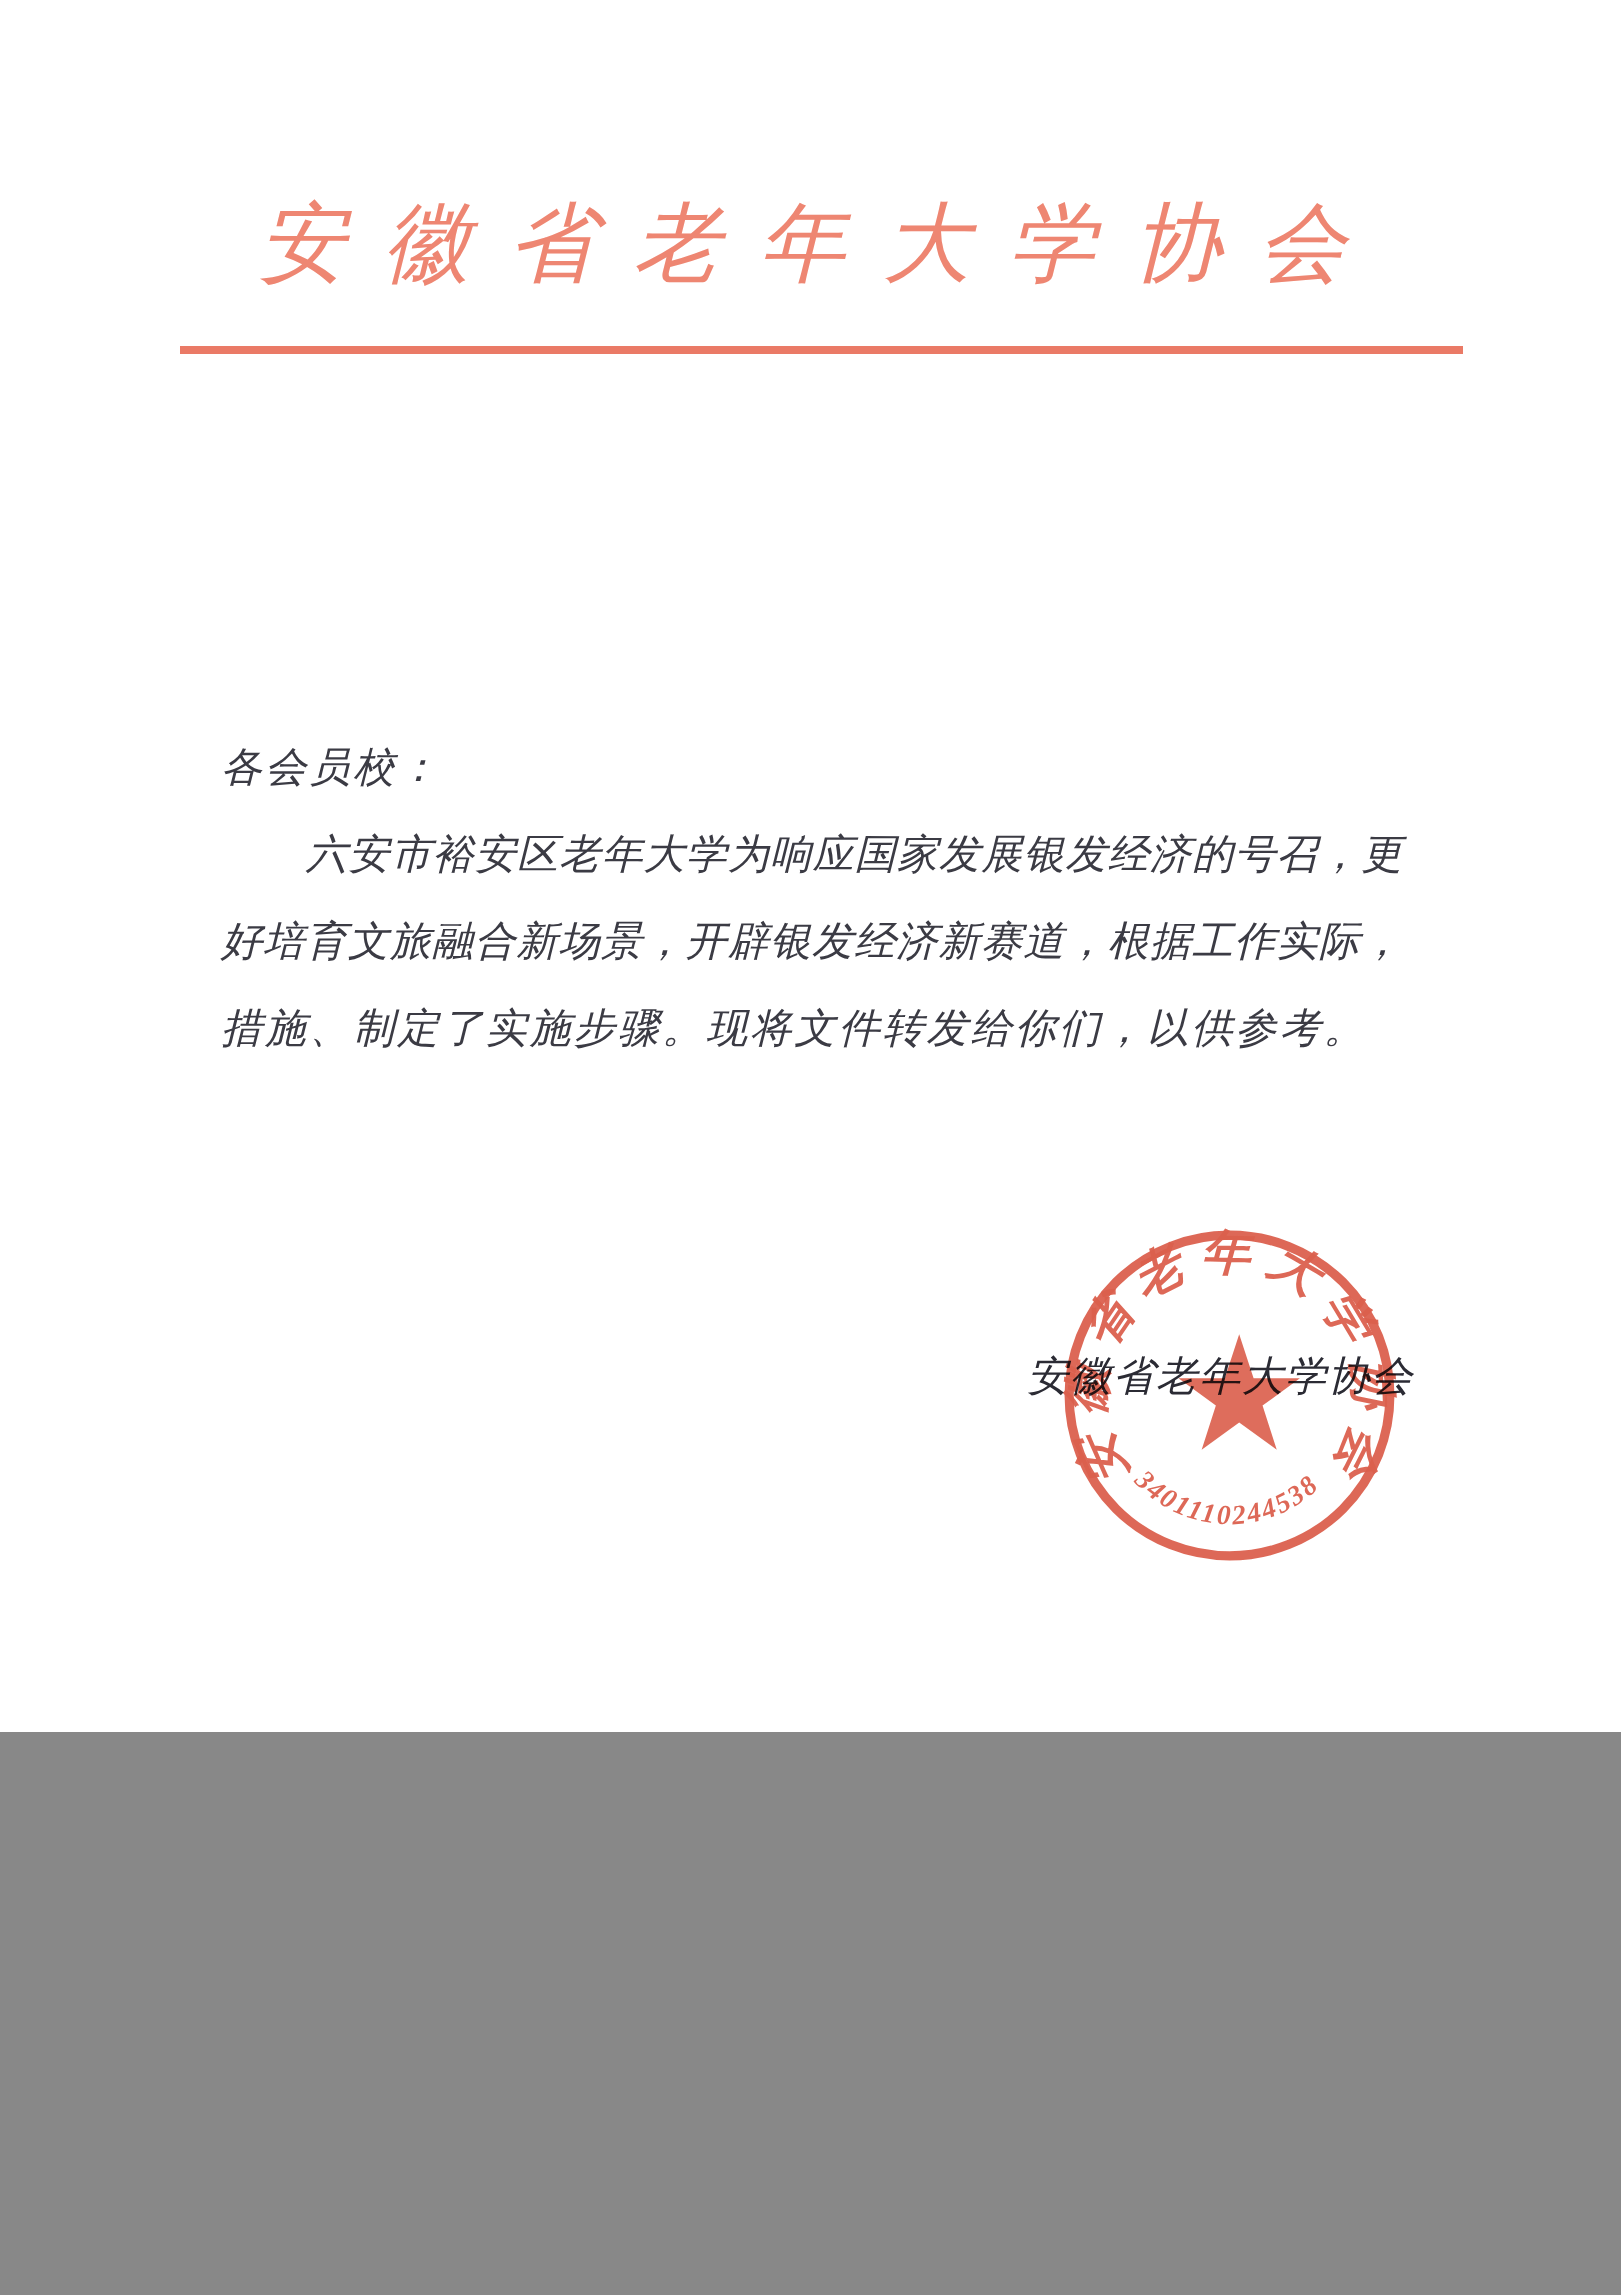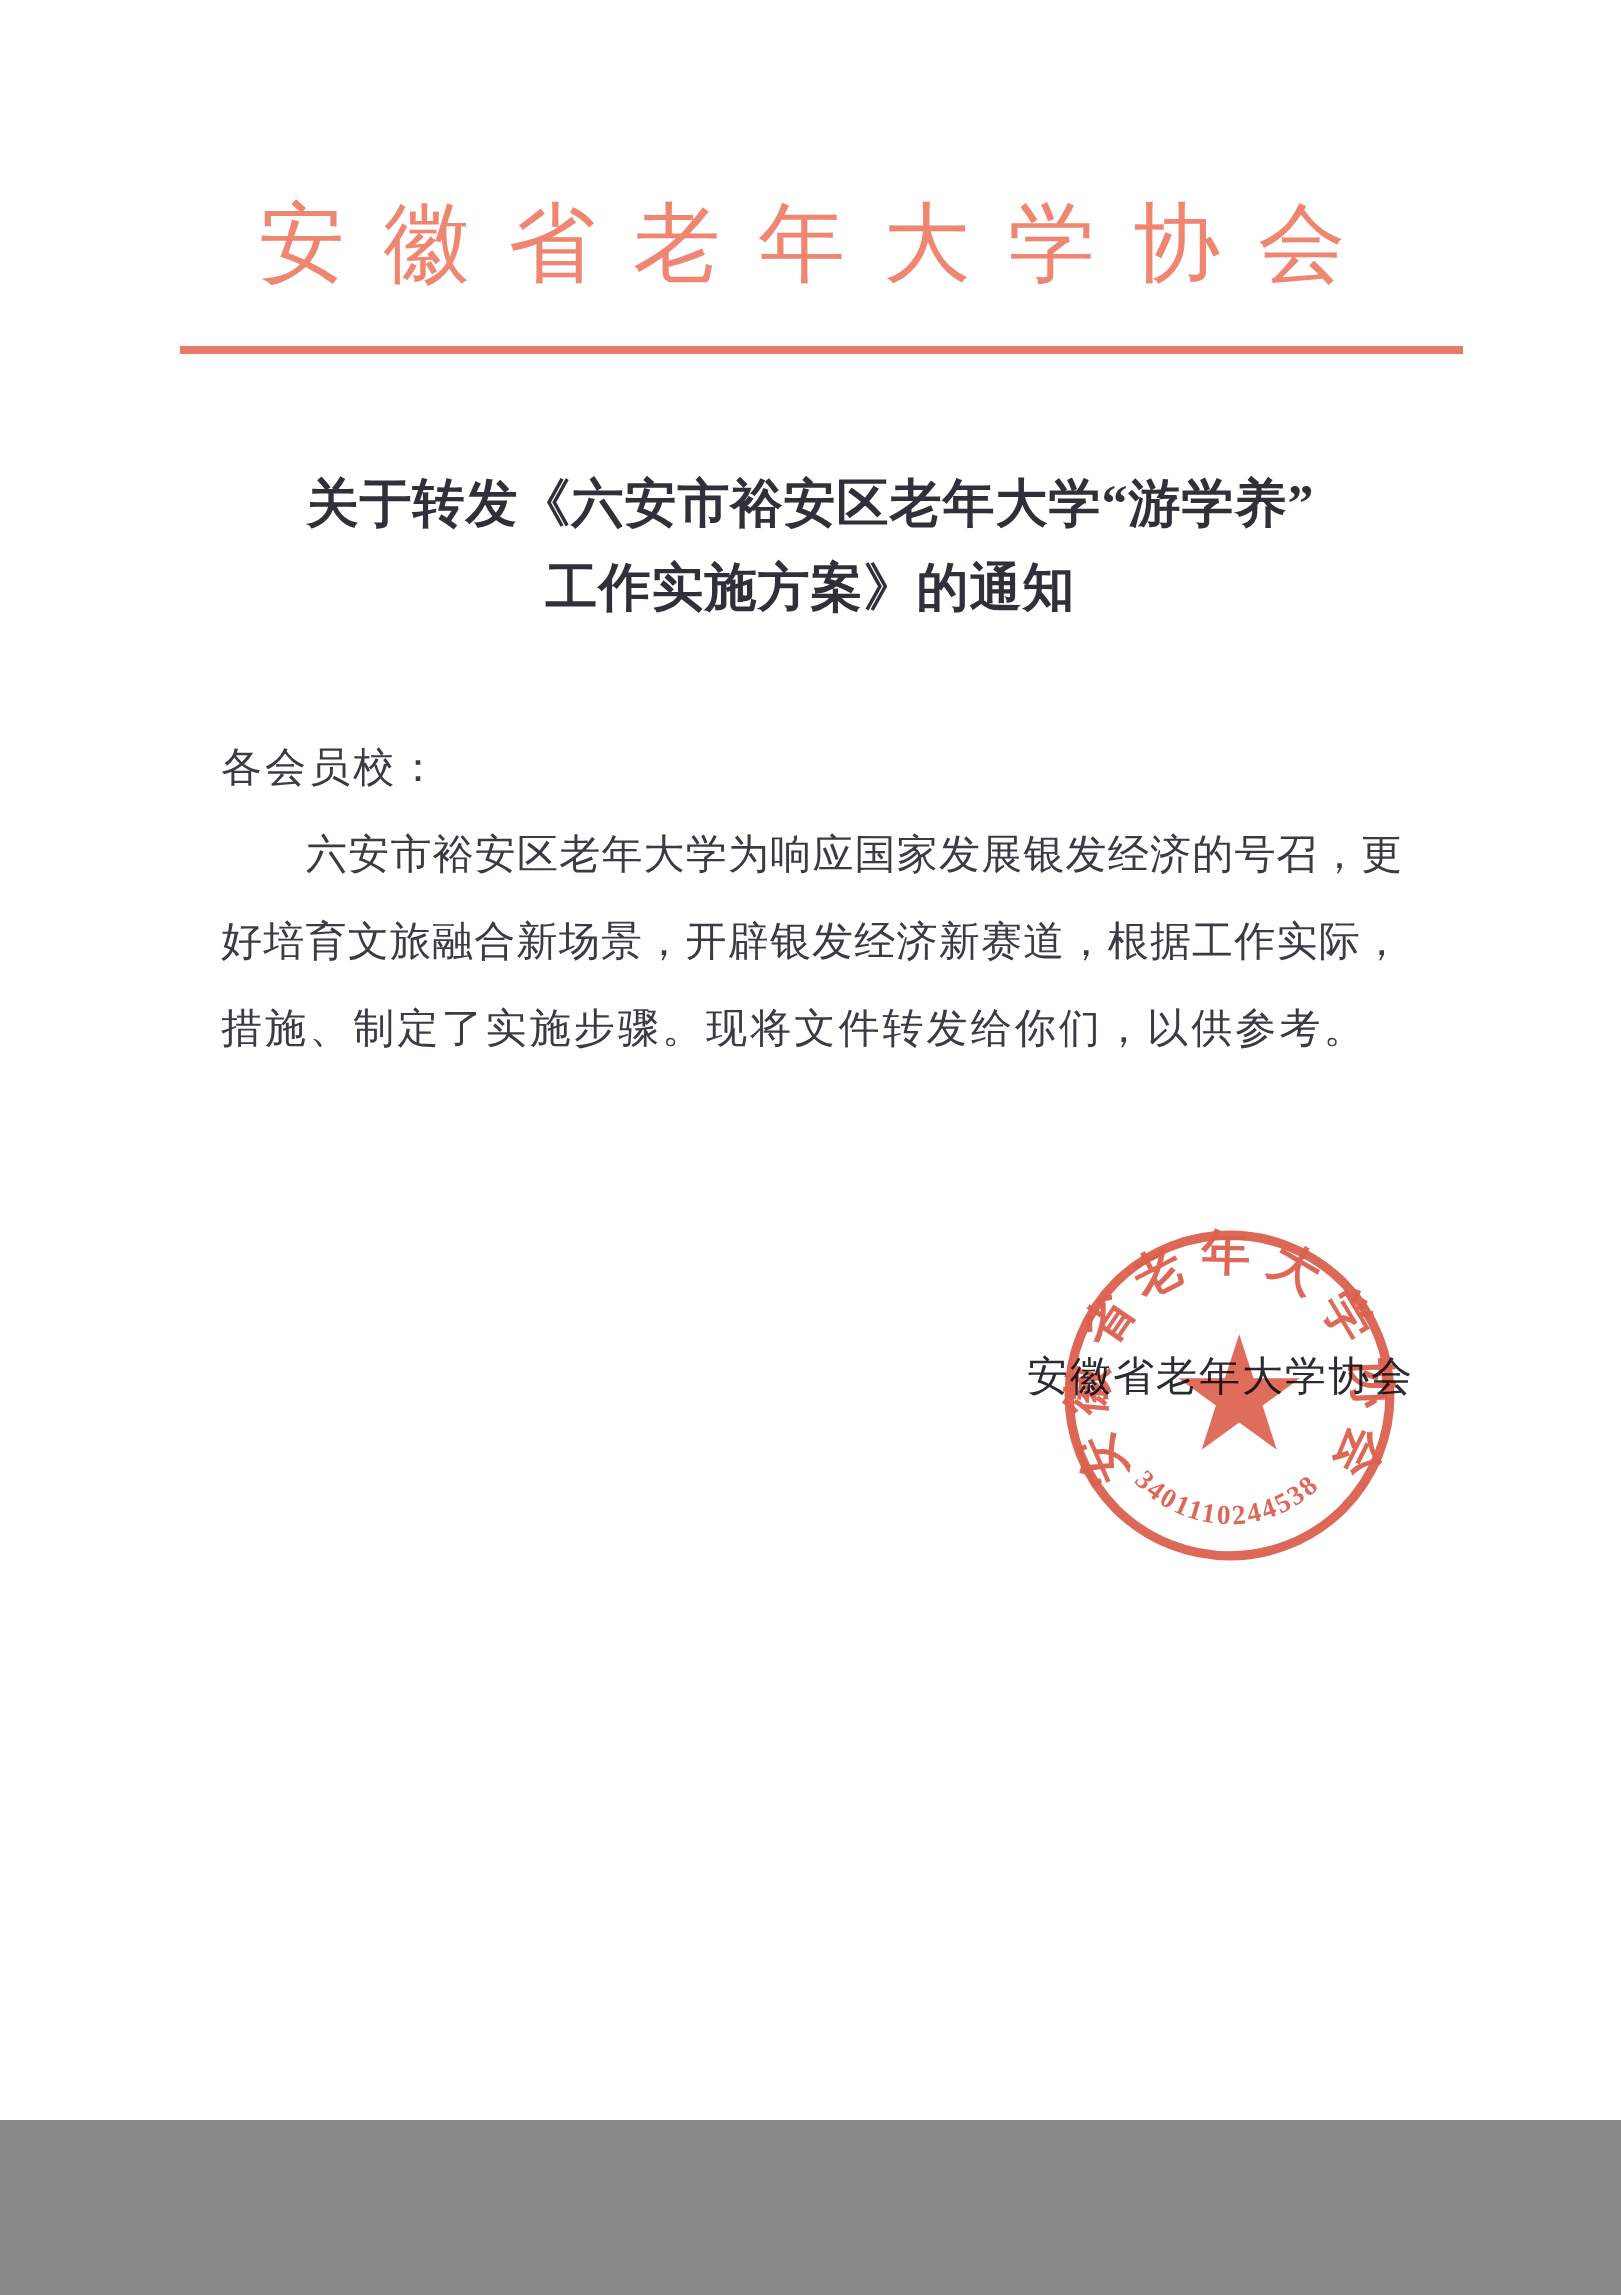--- a/index.html
+++ b/index.html
@@ -1,21 +1,22 @@
 <!DOCTYPE html>
 <html style="font-size:8.2px"><head>
 <meta charset="utf-8">
 <style>
   html,body{margin:0;padding:0;background:#888;}
   .page{
     position:relative;
-    width:1621px;height:2120px;
+    width:1621px;height:1732px;
     background:#ffffff;
     overflow:hidden;
     font-family:"Liberation Serif","DejaVu Serif",serif;
+    font-style:italic;
   }
   .letterhead{
     position:absolute;top:200px;left:0;width:100%;
     text-align:center;
     font-size:87px;line-height:88px;
     letter-spacing:38px;padding-left:20.4px;box-sizing:border-box;
     color:#ee8672;
     font-weight:400;
   }
   .letterhead-rule{
@@ -72,24 +73,20 @@
 </style>
 </head>
 <body>
 
 <div class="page">
 
   <div class="letterhead">安徽省老年大学协会</div>
 
   <div class="letterhead-rule"></div>
 
-  <div class="notice-title">
-    <div>关于转发《六安市裕安区老年大学“游学养”</div>
-    <div>工作实施方案》的通知</div>
-  </div>
 
   <div class="body-block">
     <div class="body-line">各会员校：</div>
     <div class="body-line justify indent">六安市裕安区老年大学为响应国家发展银发经济的号召，更</div>
     <div class="body-line justify">好培育文旅融合新场景，开辟银发经济新赛道，根据工作实际，</div>
     <div class="body-line">措施、制定了实施步骤。现将文件转发给你们，以供参考。</div>
   </div>
 
   <div class="signature">安徽省老年大学协会</div>
 

